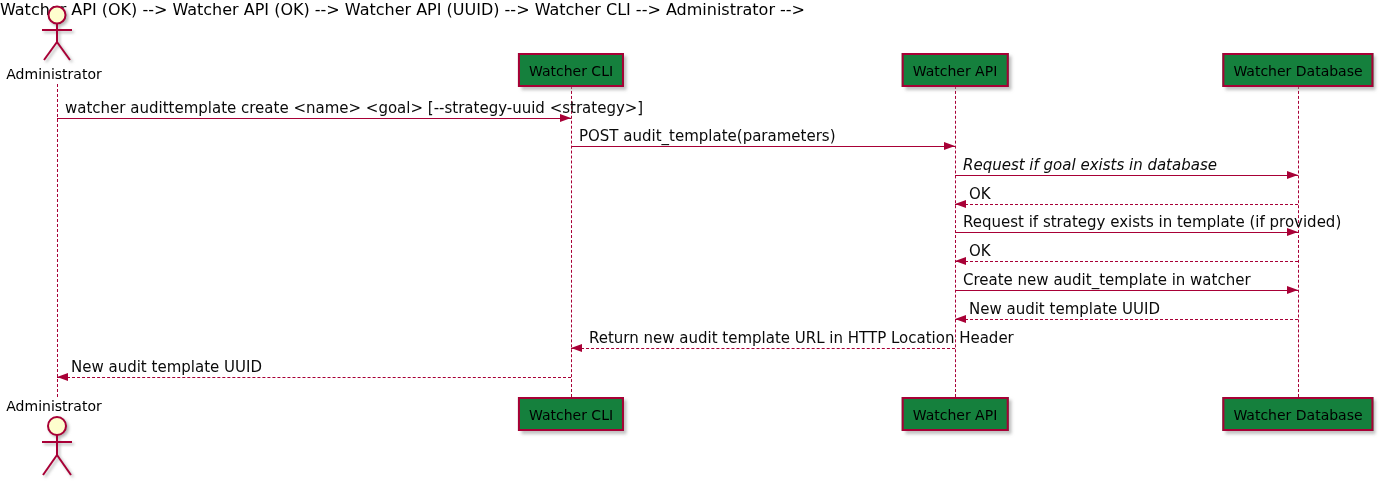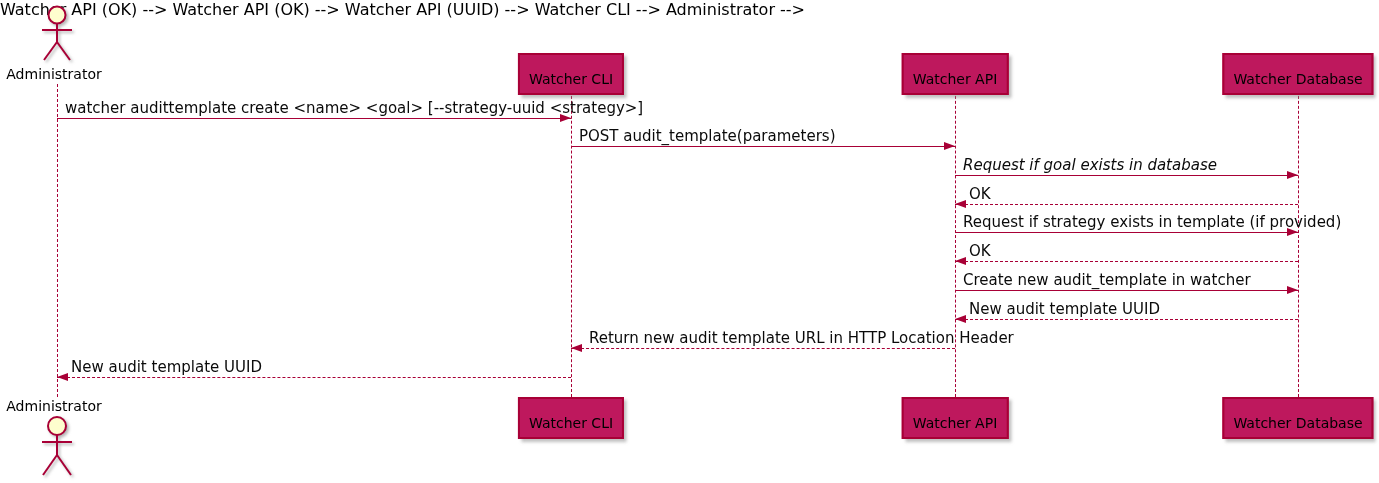--- a/index.html
+++ b/index.html
@@ -2,22 +2,22 @@
 <html><head>
 <meta charset="utf-8">
 <style>
   html,body { margin:0; padding:0; background:#ffffff; }
   .canvas {
     position:relative; width:1379px; height:483px; background:#ffffff;
     font-family:"DejaVu Sans", sans-serif; color:#000; overflow:hidden;
   }
   .participant {
     position:absolute; transform:translateX(-50%);
-    background:#be185d; border:2px solid #A80036;
-    padding:16px 9px 5px 9px; font-size:14px; line-height:17px; white-space:nowrap;
+    background:#15803d; border:2px solid #A80036;
+    padding:8px 9px 5px 9px; font-size:14px; line-height:17px; white-space:nowrap;
     box-shadow:3px 3px 3px rgba(140,140,140,0.55);
   }
   .lifeline {
     position:absolute; width:0; border-left:1px dashed #A80036;
   }
   .actor-label {
     position:absolute; transform:translateX(-50%);
     font-size:14px; white-space:nowrap;
   }
   .actor-figure { position:absolute; filter:drop-shadow(2.5px 2.5px 1.5px rgba(150,150,150,0.7)); }

